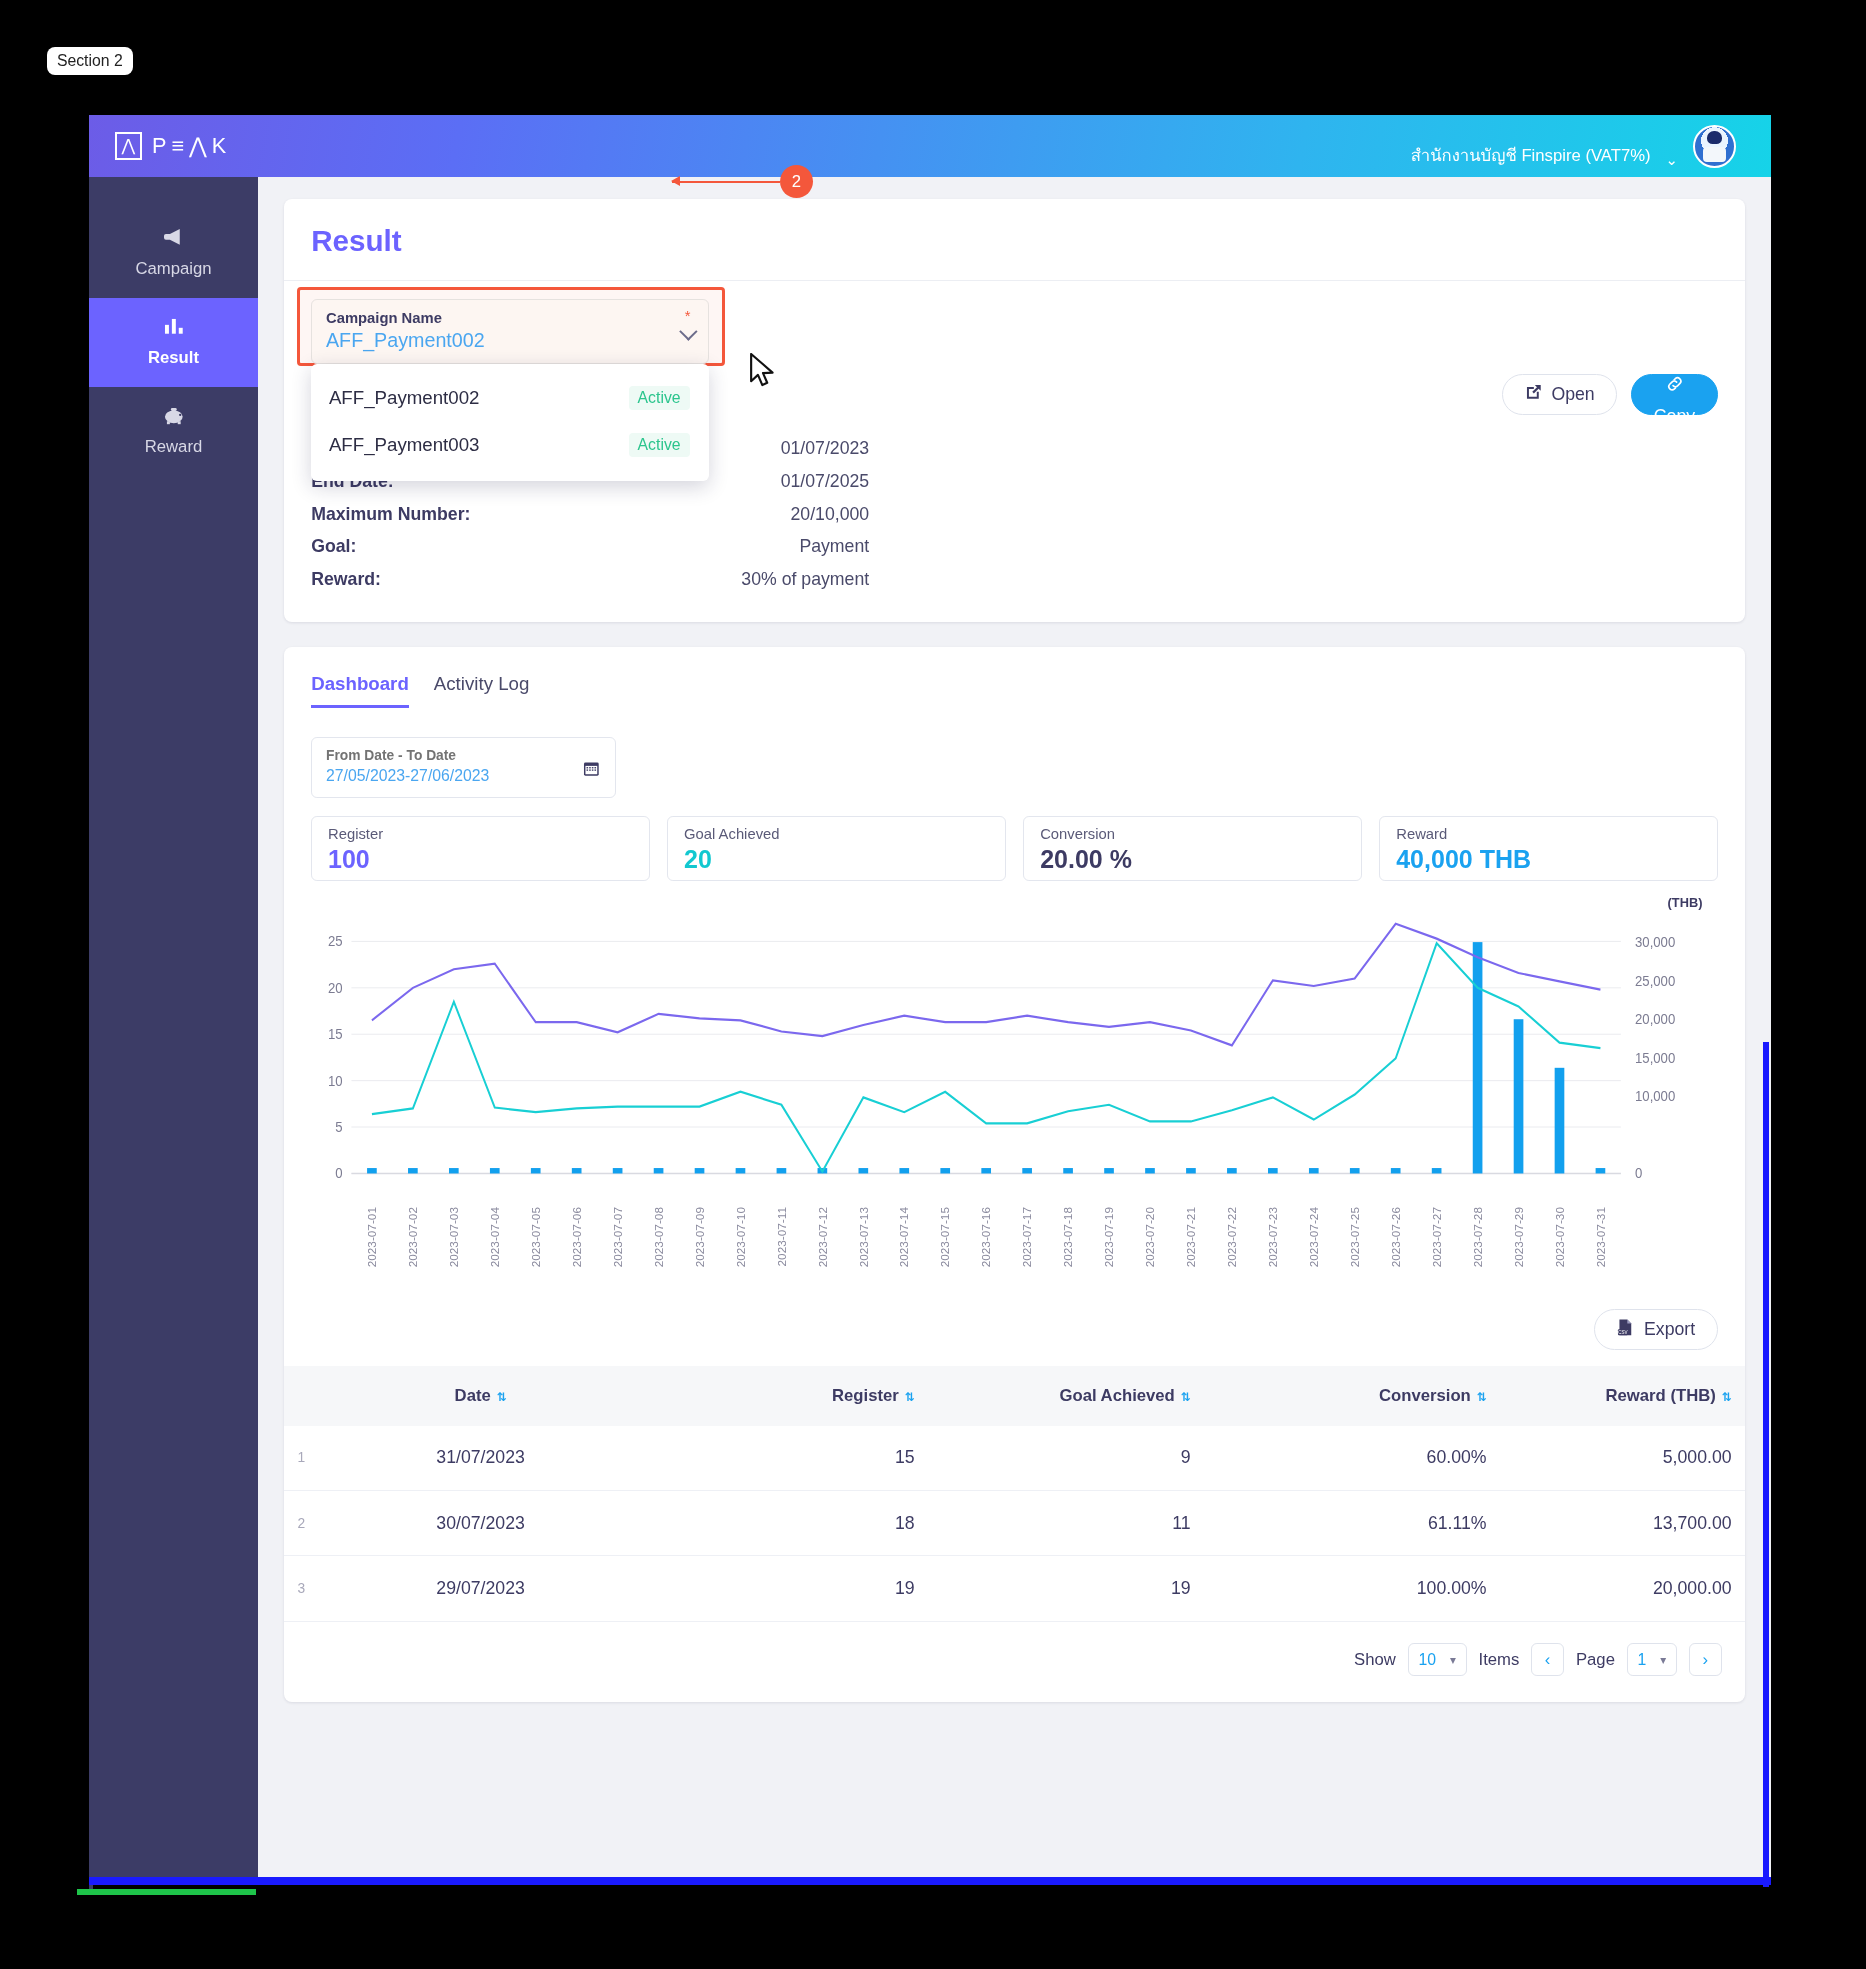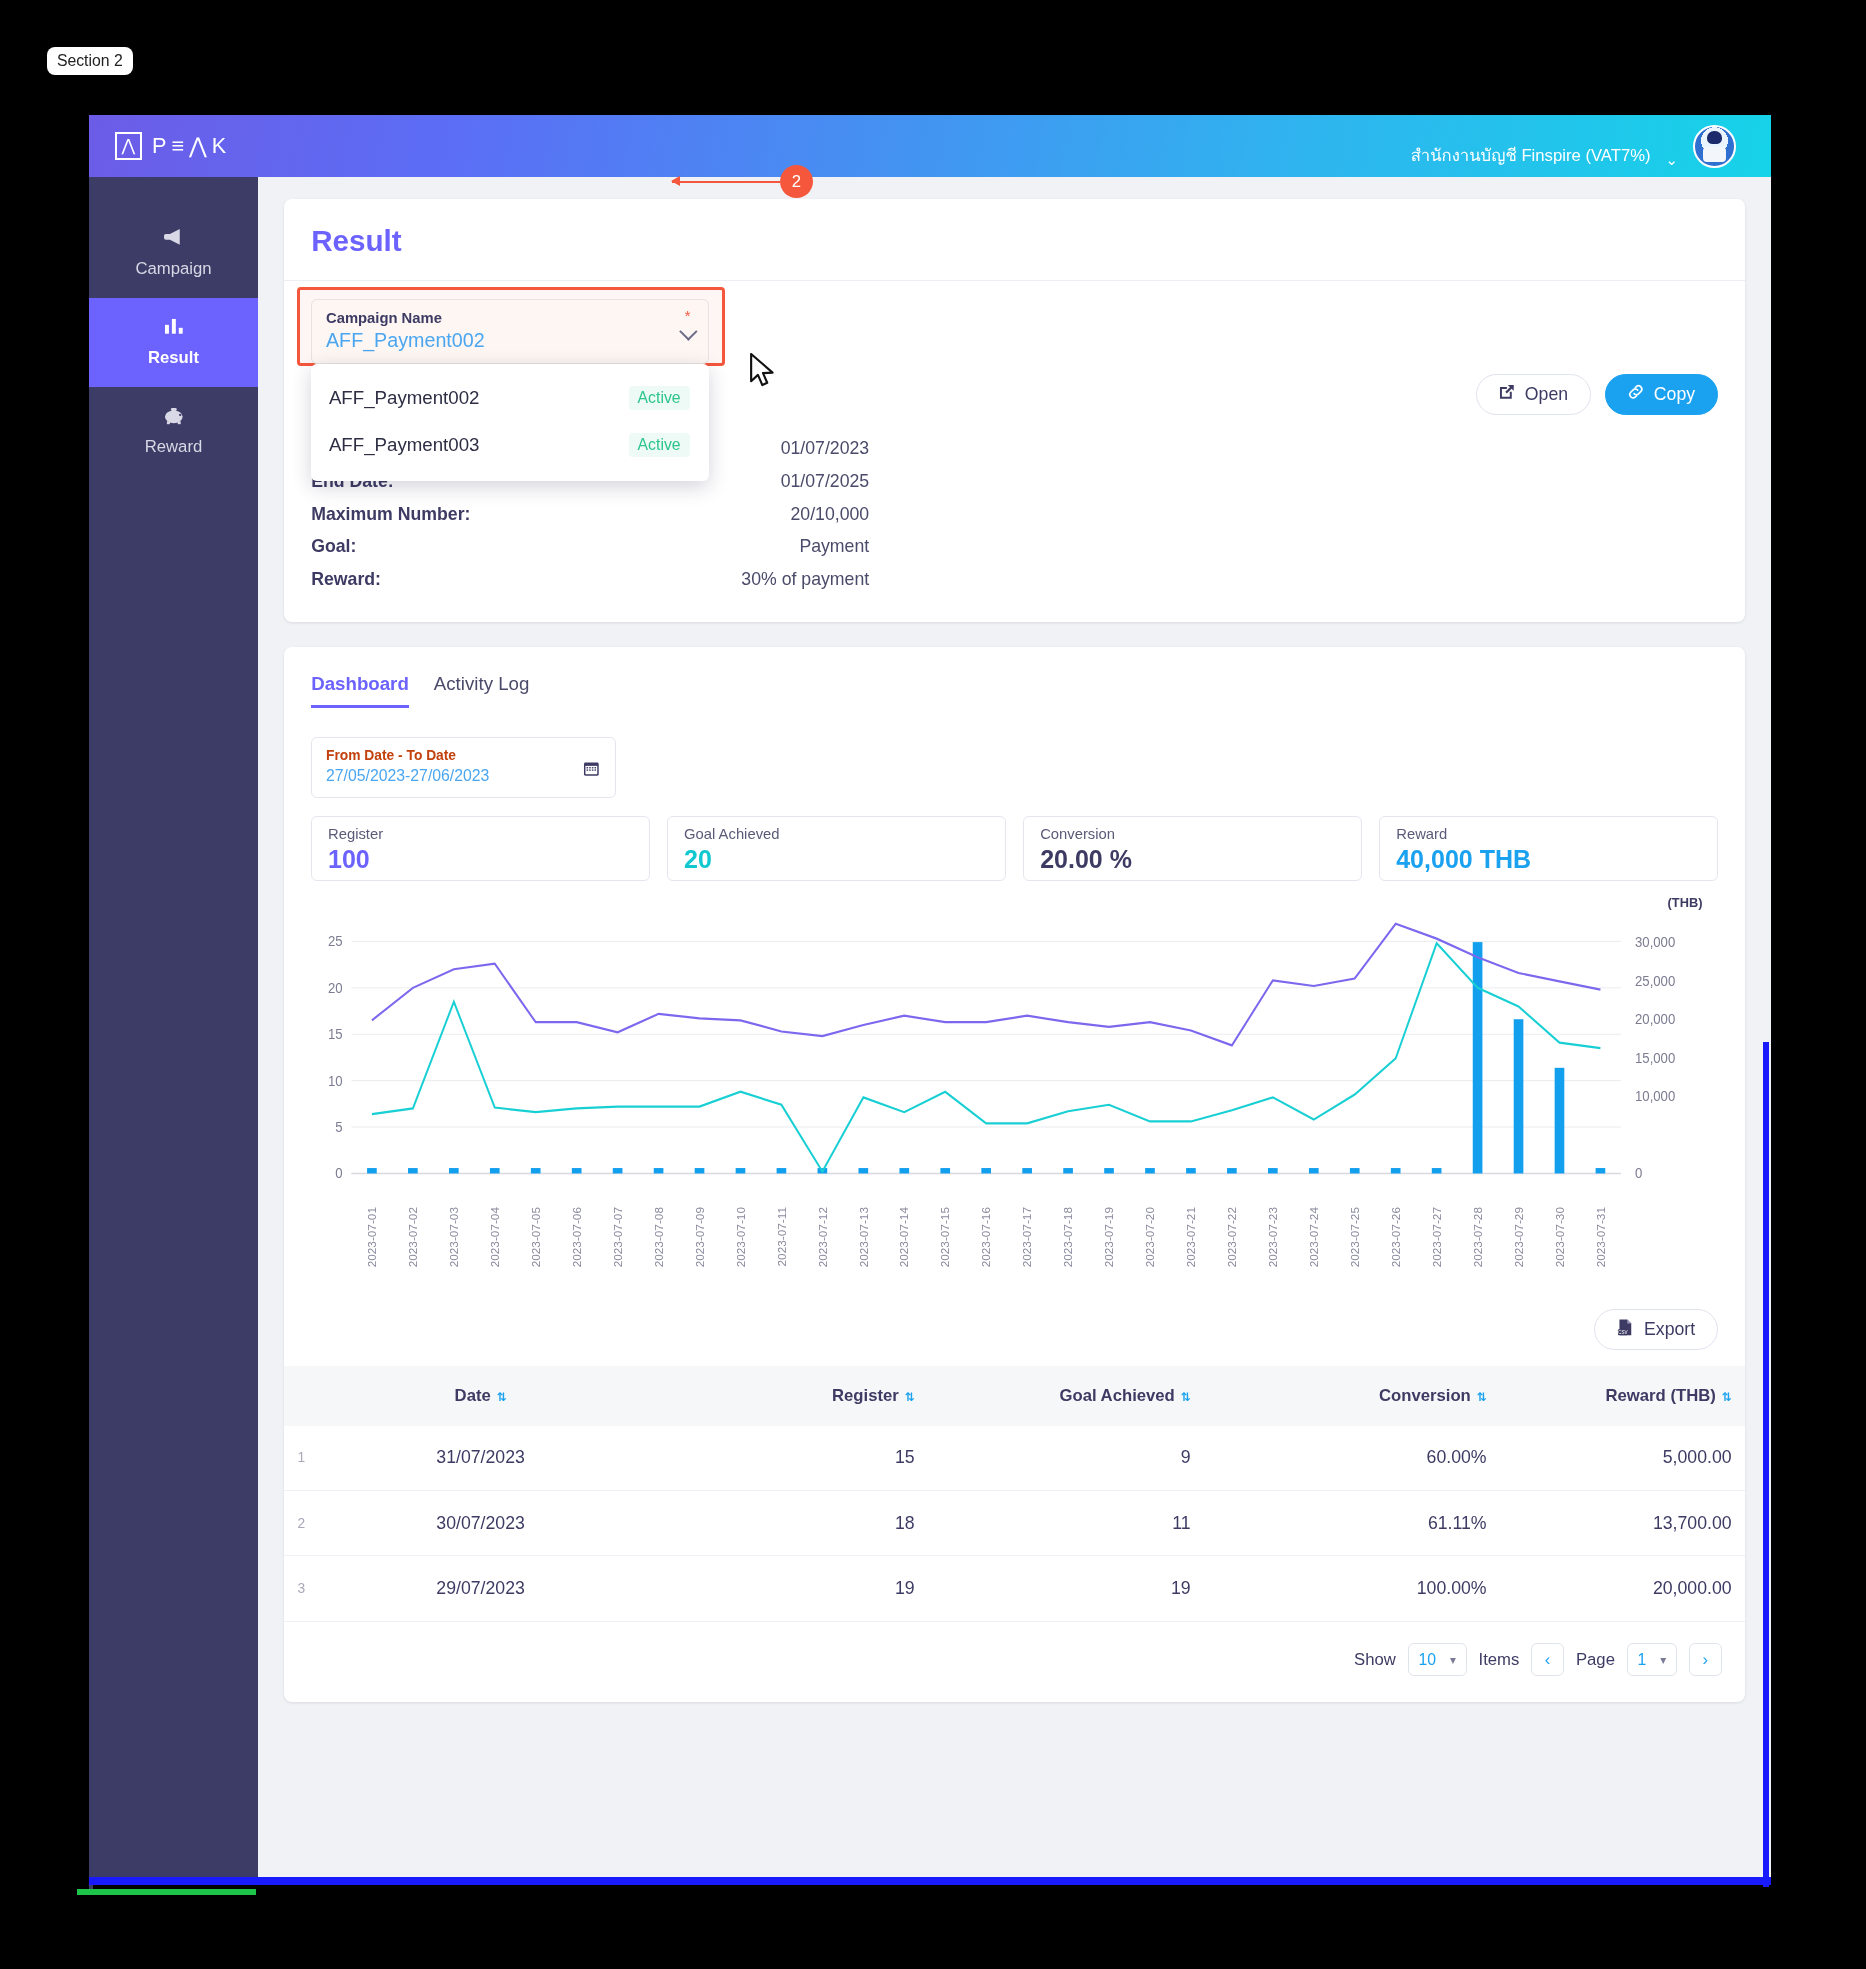--- a/index.html
+++ b/index.html
@@ -163,33 +163,33 @@
   .actions {
     display: flex; justify-content: flex-end; gap: 13.8px;
     padding: 0 27.6px 13.8px 27.6px;
   }
   .btn {
     display:flex; align-items:center; gap: 8.9px;
     height: 41px; padding: 0 21.7px; border-radius: 20.7px;
     font-size: 17.7px; cursor: pointer; border: 1px solid #dfe3ec;
     background:#fff; color:#3d3b63;
   }
-  .btn.primary { background:#1aa2f0; border-color:#1aa2f0; color:#fff; }
+  .btn.primary { background:#1aa2f0; border-color:#1aa2f0; color:#fff;flex-direction:column; }
 
   
   .tabs { display: flex; gap: 25px; padding: 25.6px 27.6px 0 27.6px; }
   .tab { font-size: 18.7px; color: #4a4a6a; padding-bottom: 9.9px; cursor: pointer; }
   .tab.active { color: #6c63ff; font-weight: bold; border-bottom: 3px solid #6c63ff; }
 
   .date-box {
     margin: 29.6px 27.6px 0 27.6px; width: 305px; height: 61px;
     border: 1px solid #e3e6ee; border-radius: 5.9px;
     padding: 9.9px 13.8px; position: relative;
   }
-  .date-label { font-size: 13.8px; font-weight: bold; color: #c2410c; }
+  .date-label { font-size: 13.8px; font-weight: bold; color: #737373; }
   .date-value { font-size: 15.8px; color: #4aa6f0; margin-top: 3.9px; }
   .cal-icon { position: absolute; right: 15.8px; top: 21.7px; font-size: 16.7px; color:#3d3b63; }
 
   .kpis { display: flex; gap: 17.7px; padding: 17.7px 27.6px 0 27.6px; }
   .kpi {
     flex: 1; height: 65px; border: 1px solid #e3e6ee; border-radius: 5.9px;
     padding: 8.9px 15.8px;
   }
   .kpi-label { font-size: 14.8px; color: #5a5a78; }
   .kpi-value { font-size: 25px; font-weight: bold; margin-top: 3px; }

